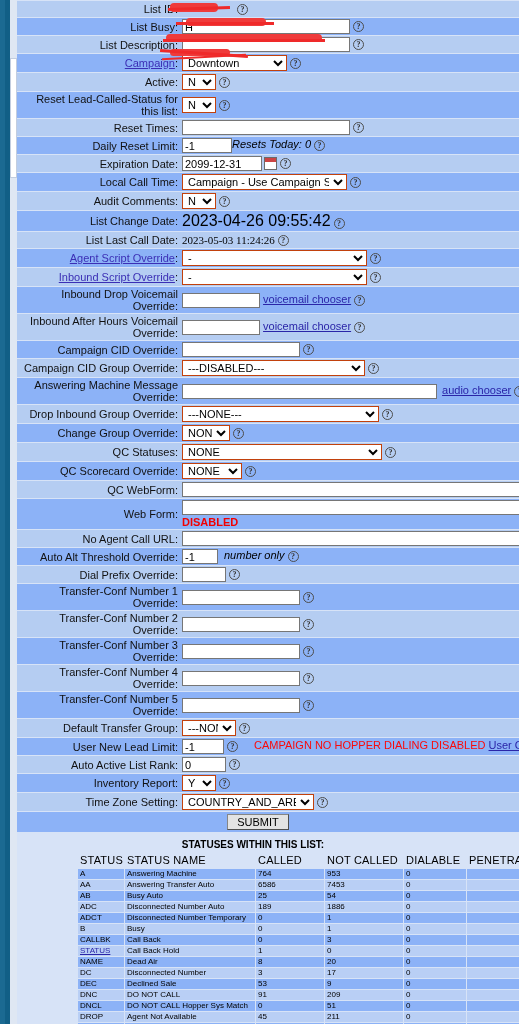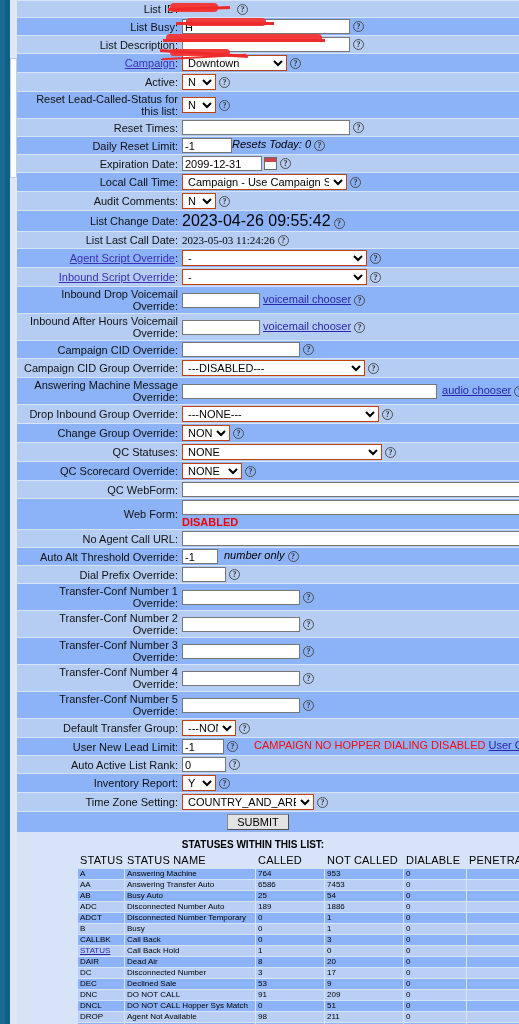--- a/index.html
+++ b/index.html
@@ -450,21 +450,21 @@
             </tr>
             <tr class="sl">
               <td><a class="cbhold" href="#">STATUS</a></td>
               <td>Call Back Hold</td>
               <td>1</td>
               <td>0</td>
               <td>0</td>
               <td class="pen">0%</td>
             </tr>
             <tr class="sd">
-              <td>DAIR</td>
+              <td>NAME</td>
               <td>Dead Air</td>
               <td>8</td>
               <td>20</td>
               <td>0</td>
               <td class="pen">0%</td>
             </tr>
             <tr class="sl">
               <td>DC</td>
               <td>Disconnected Number</td>
               <td>3</td>
@@ -492,21 +492,21 @@
               <td>DNCL</td>
               <td>DO NOT CALL Hopper Sys Match</td>
               <td>0</td>
               <td>51</td>
               <td>0</td>
               <td class="pen">100%</td>
             </tr>
             <tr class="sl">
               <td>DROP</td>
               <td>Agent Not Available</td>
-              <td>98</td>
+              <td>45</td>
               <td>211</td>
               <td>0</td>
               <td class="pen">0%</td>
             </tr>
             <tr class="sd">
               <td>ERI</td>
               <td>Agent Error</td>
               <td>1</td>
               <td>3</td>
               <td>0</td>

